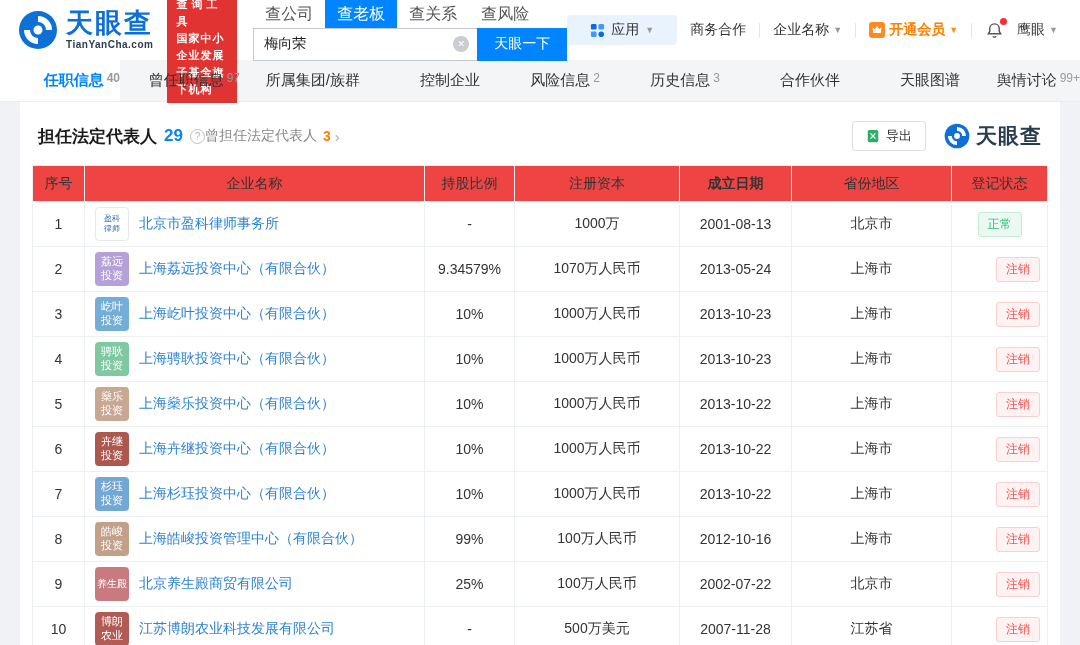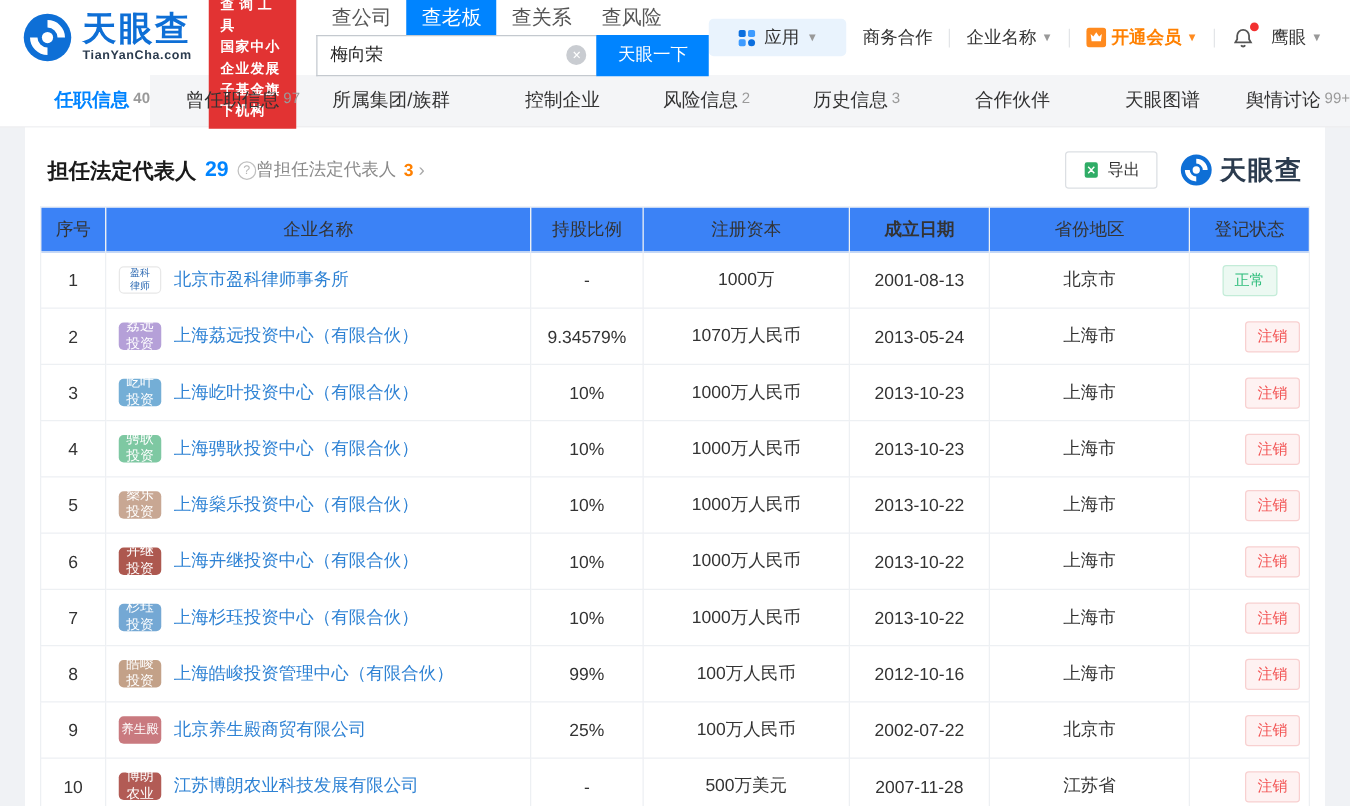--- a/index.html
+++ b/index.html
@@ -55,27 +55,27 @@
   .chev { color:#aaa; font-size:15px; margin-left:2px; }
   .sec-right { margin-left:auto; display:flex; align-items:center; gap:18px; }
   .export-btn { display:flex; align-items:center; gap:6px; border:1px solid #dcdfe3; border-radius:3px;
     background:#fff; padding:5px 13px; font-size:13px; color:#333; cursor:pointer; font-family:inherit; }
   .wm { display:flex; align-items:center; gap:6px; }
   .wm-text { font-size:21px; font-weight:bold; color:#2b3b4e; letter-spacing:1px; }
 
   
   table { width:100%; border-collapse:collapse; font-size:14px; table-layout:fixed; }
   th,td { border:1px solid #edf0f3; }
-  thead th { background:#3b82f6; height:36px; font-weight:normal; color:#333; text-align:center; }
+  thead th { background:#ef4444; height:36px; font-weight:normal; color:#333; text-align:center; }
   tbody td { height:45px; text-align:center; color:#333; }
   th:nth-child(1){ width:52px; } th:nth-child(3){ width:90px; } th:nth-child(4){ width:165px; }
   th:nth-child(5){ width:112px;font-weight:bold; } th:nth-child(6){ width:160px; } th:nth-child(7){ width:96px; }
   td.c-name { text-align:left; padding-left:10px; }
   .name-cell { display:flex; align-items:center; }
-  .avatar { width:34px; height:22px; flex:none; border-radius:4px; margin-right:10px; color:#fff;
+  .avatar { width:34px; height:34px; flex:none; border-radius:4px; margin-right:10px; color:#fff;
     font-size:11px; line-height:1.25; display:flex; align-items:center; justify-content:center; text-align:center; }
   .avatar.one-line { font-size:10px; }
   .avatar.logo-avatar { background:#fff; border:1px solid #e8e8e8; color:#2f6bb3; font-size:8px; line-height:1.3; }
   .company-link { color:#2e82d4; cursor:pointer; text-decoration:none; }
   .badge { display:inline-block; font-size:12px; padding:3px 9px; border-radius:3px; border:1px solid; }
   .badge.normal { color:#2fbd7c; background:#ecf9f2; border-color:#c3ecd8; }
   .badge.cancelled { color:#f25555; background:#fef2f2; border-color:#f8d0d0;margin-left:37px; }
 </style>
 </head>
 <body>

